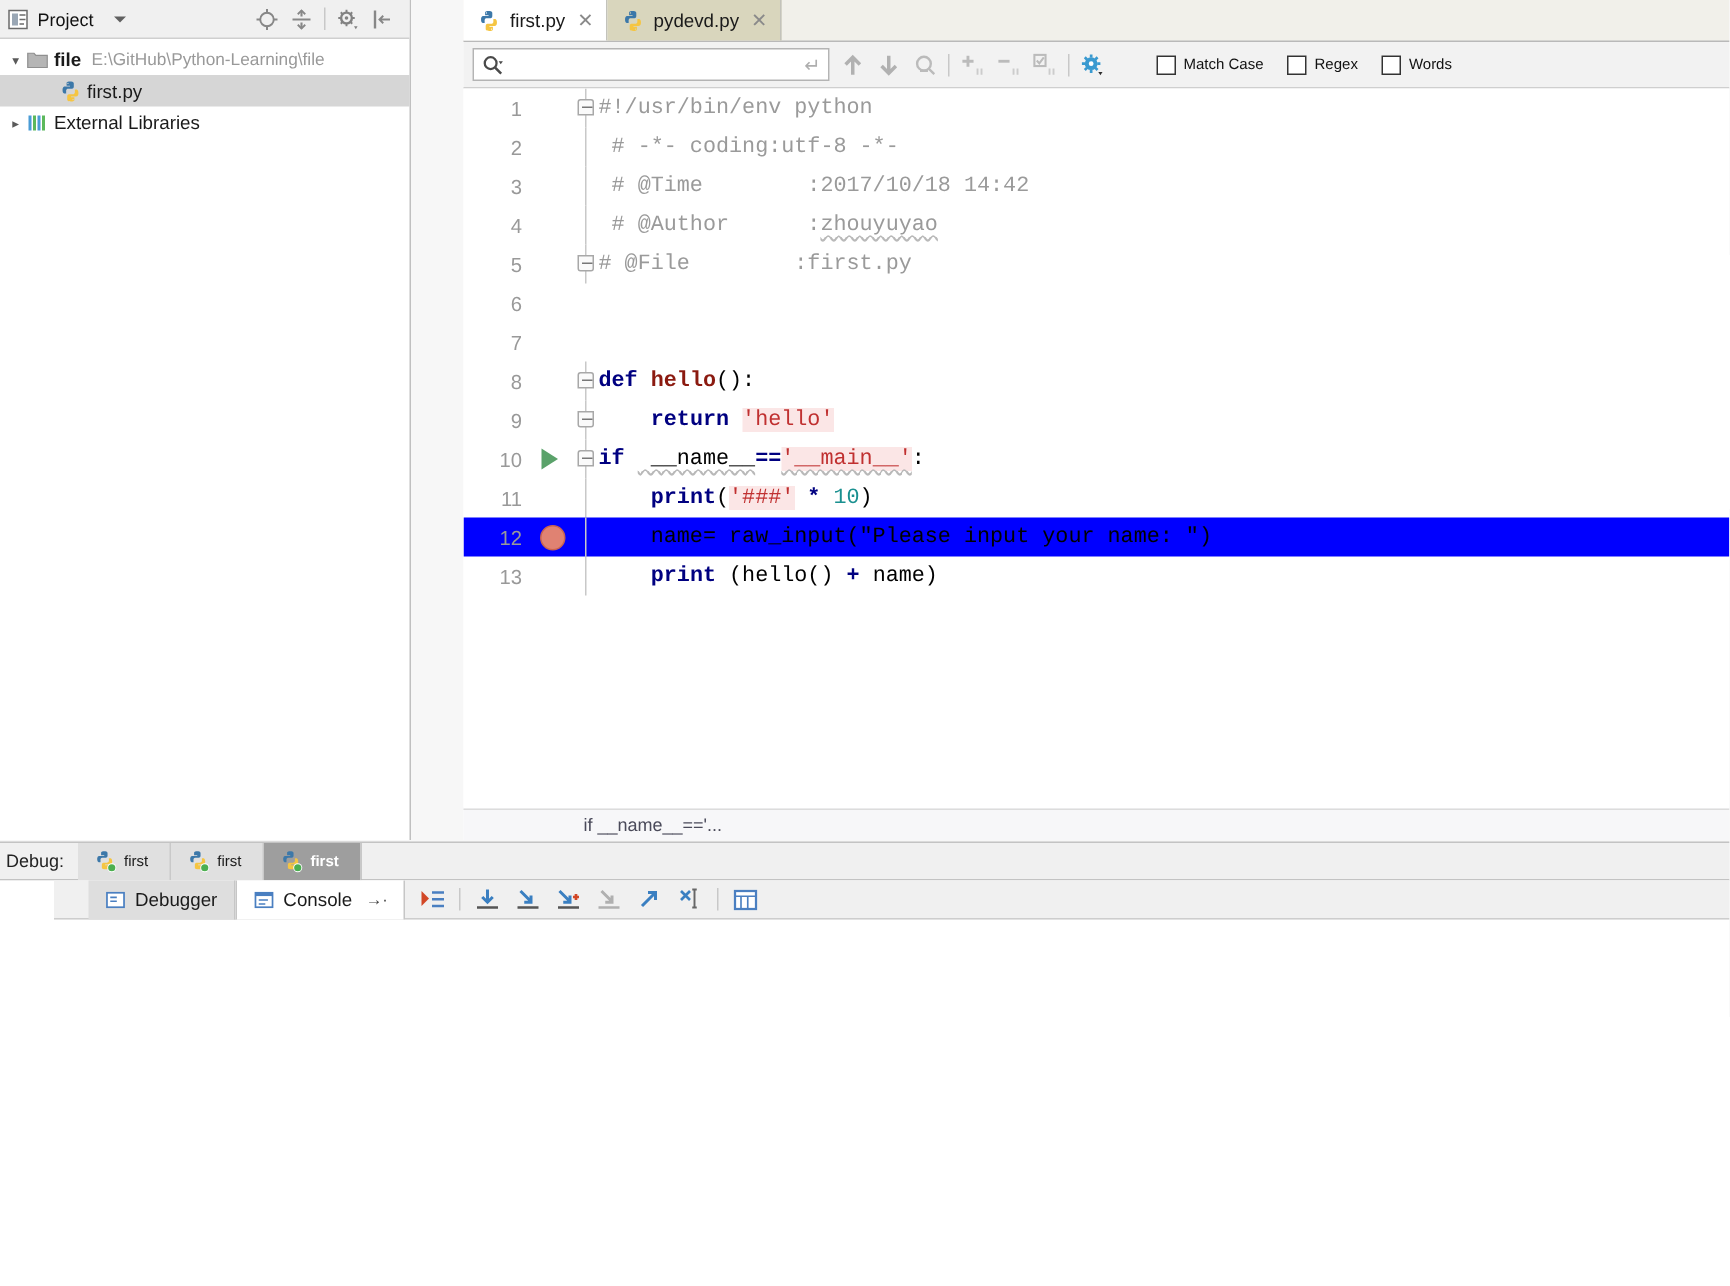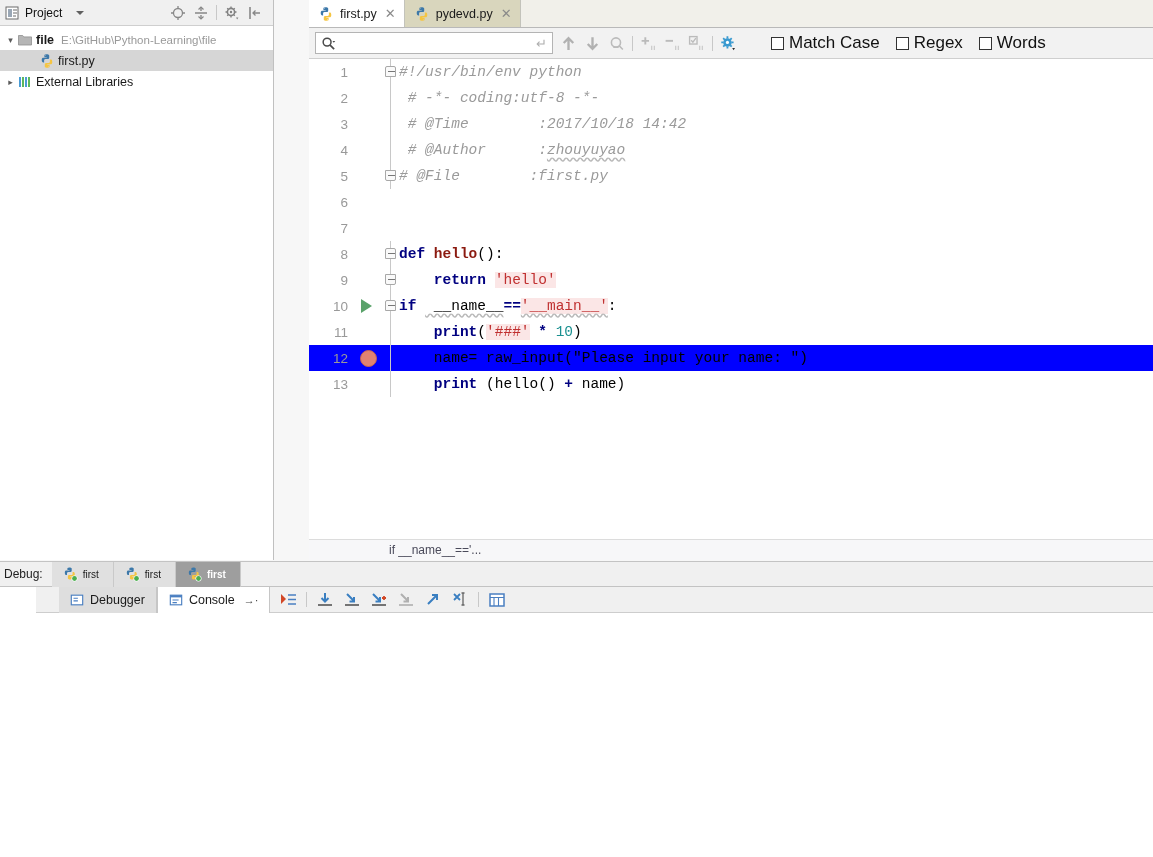--- a/index.html
+++ b/index.html
@@ -52,34 +52,34 @@
   .tab-close { color: #8a8a8a; font-size: 13px; margin-left: 2px; }
 
   .findbar { height: 31px; background: #f2f2f2; border-bottom: 1px solid #cfcfcf;
              display: flex; align-items: center; padding: 0 6px; gap: 7px; }
   .find-input { width: 238px; height: 22px; background: #fff; border: 1px solid #b4b4b4;
                 display: flex; align-items: center; padding: 0 5px; }
   .find-text { flex: 1; font-size: 12px; color: #222; outline: none; border: none;
                background: transparent; font-family: "Liberation Sans", sans-serif; }
   .find-enter { color: #aeaeae; font-size: 13px; }
   .fb-ico { width: 17px; height: 17px; opacity: .62; }
-  .chk-wrap { display: flex; align-items: center; gap: 5px; font-size: 17px; color: #111; cursor: pointer; }
+  .chk-wrap { display: flex; align-items: center; gap: 5px; font-size: 10px; color: #111; cursor: pointer; }
   .chk { width: 13px; height: 13px; border: 1.5px solid #333; background: #fff; flex: none; }
 
   #code-scroll { position: relative; width: 844px; height: 479px; background: #ffffff; overflow: hidden;
                  font-family: "Liberation Mono", monospace; font-size: 14.5px; }
   .crow { position: relative; height: 26px; display: flex; align-items: center; }
   .crow.cur { background: #eeeeee; }
   .gutter { width: 46px; text-align: right; padding-right: 7px; color: #999999; font-size: 13.5px;
             flex: none; font-family: "Liberation Sans", sans-serif; }
   .marker { width: 27px; flex: none; position: relative; height: 26px; }
   .fold { width: 17px; flex: none; position: relative; height: 26px; }
   .ctext { white-space: pre; flex: 1; color: #000; }
 
-  .cm  { color: #9a9a9a; font-style: italic; }      
+  .cm  { color: #9a9a9a; }      
   .kw  { color: #000080; font-weight: bold; }       
   .fn  { color: #8b1a10; font-weight: bold; }       
   .str { color: #c03030; background: #fbe6e6; }     
   .num { color: #1a9090; }                          
   .pl  { color: #000; }
   .sel-line { background: #0000ff; color: #ffffff; }
   .sel-line .ctext { color: #ffffff; }
 
   .bp { position: absolute; left: 5px; top: 5px; width: 17px; height: 17px; border-radius: 50%;
         background: #e08272; border: 1px solid #c9644f; }

